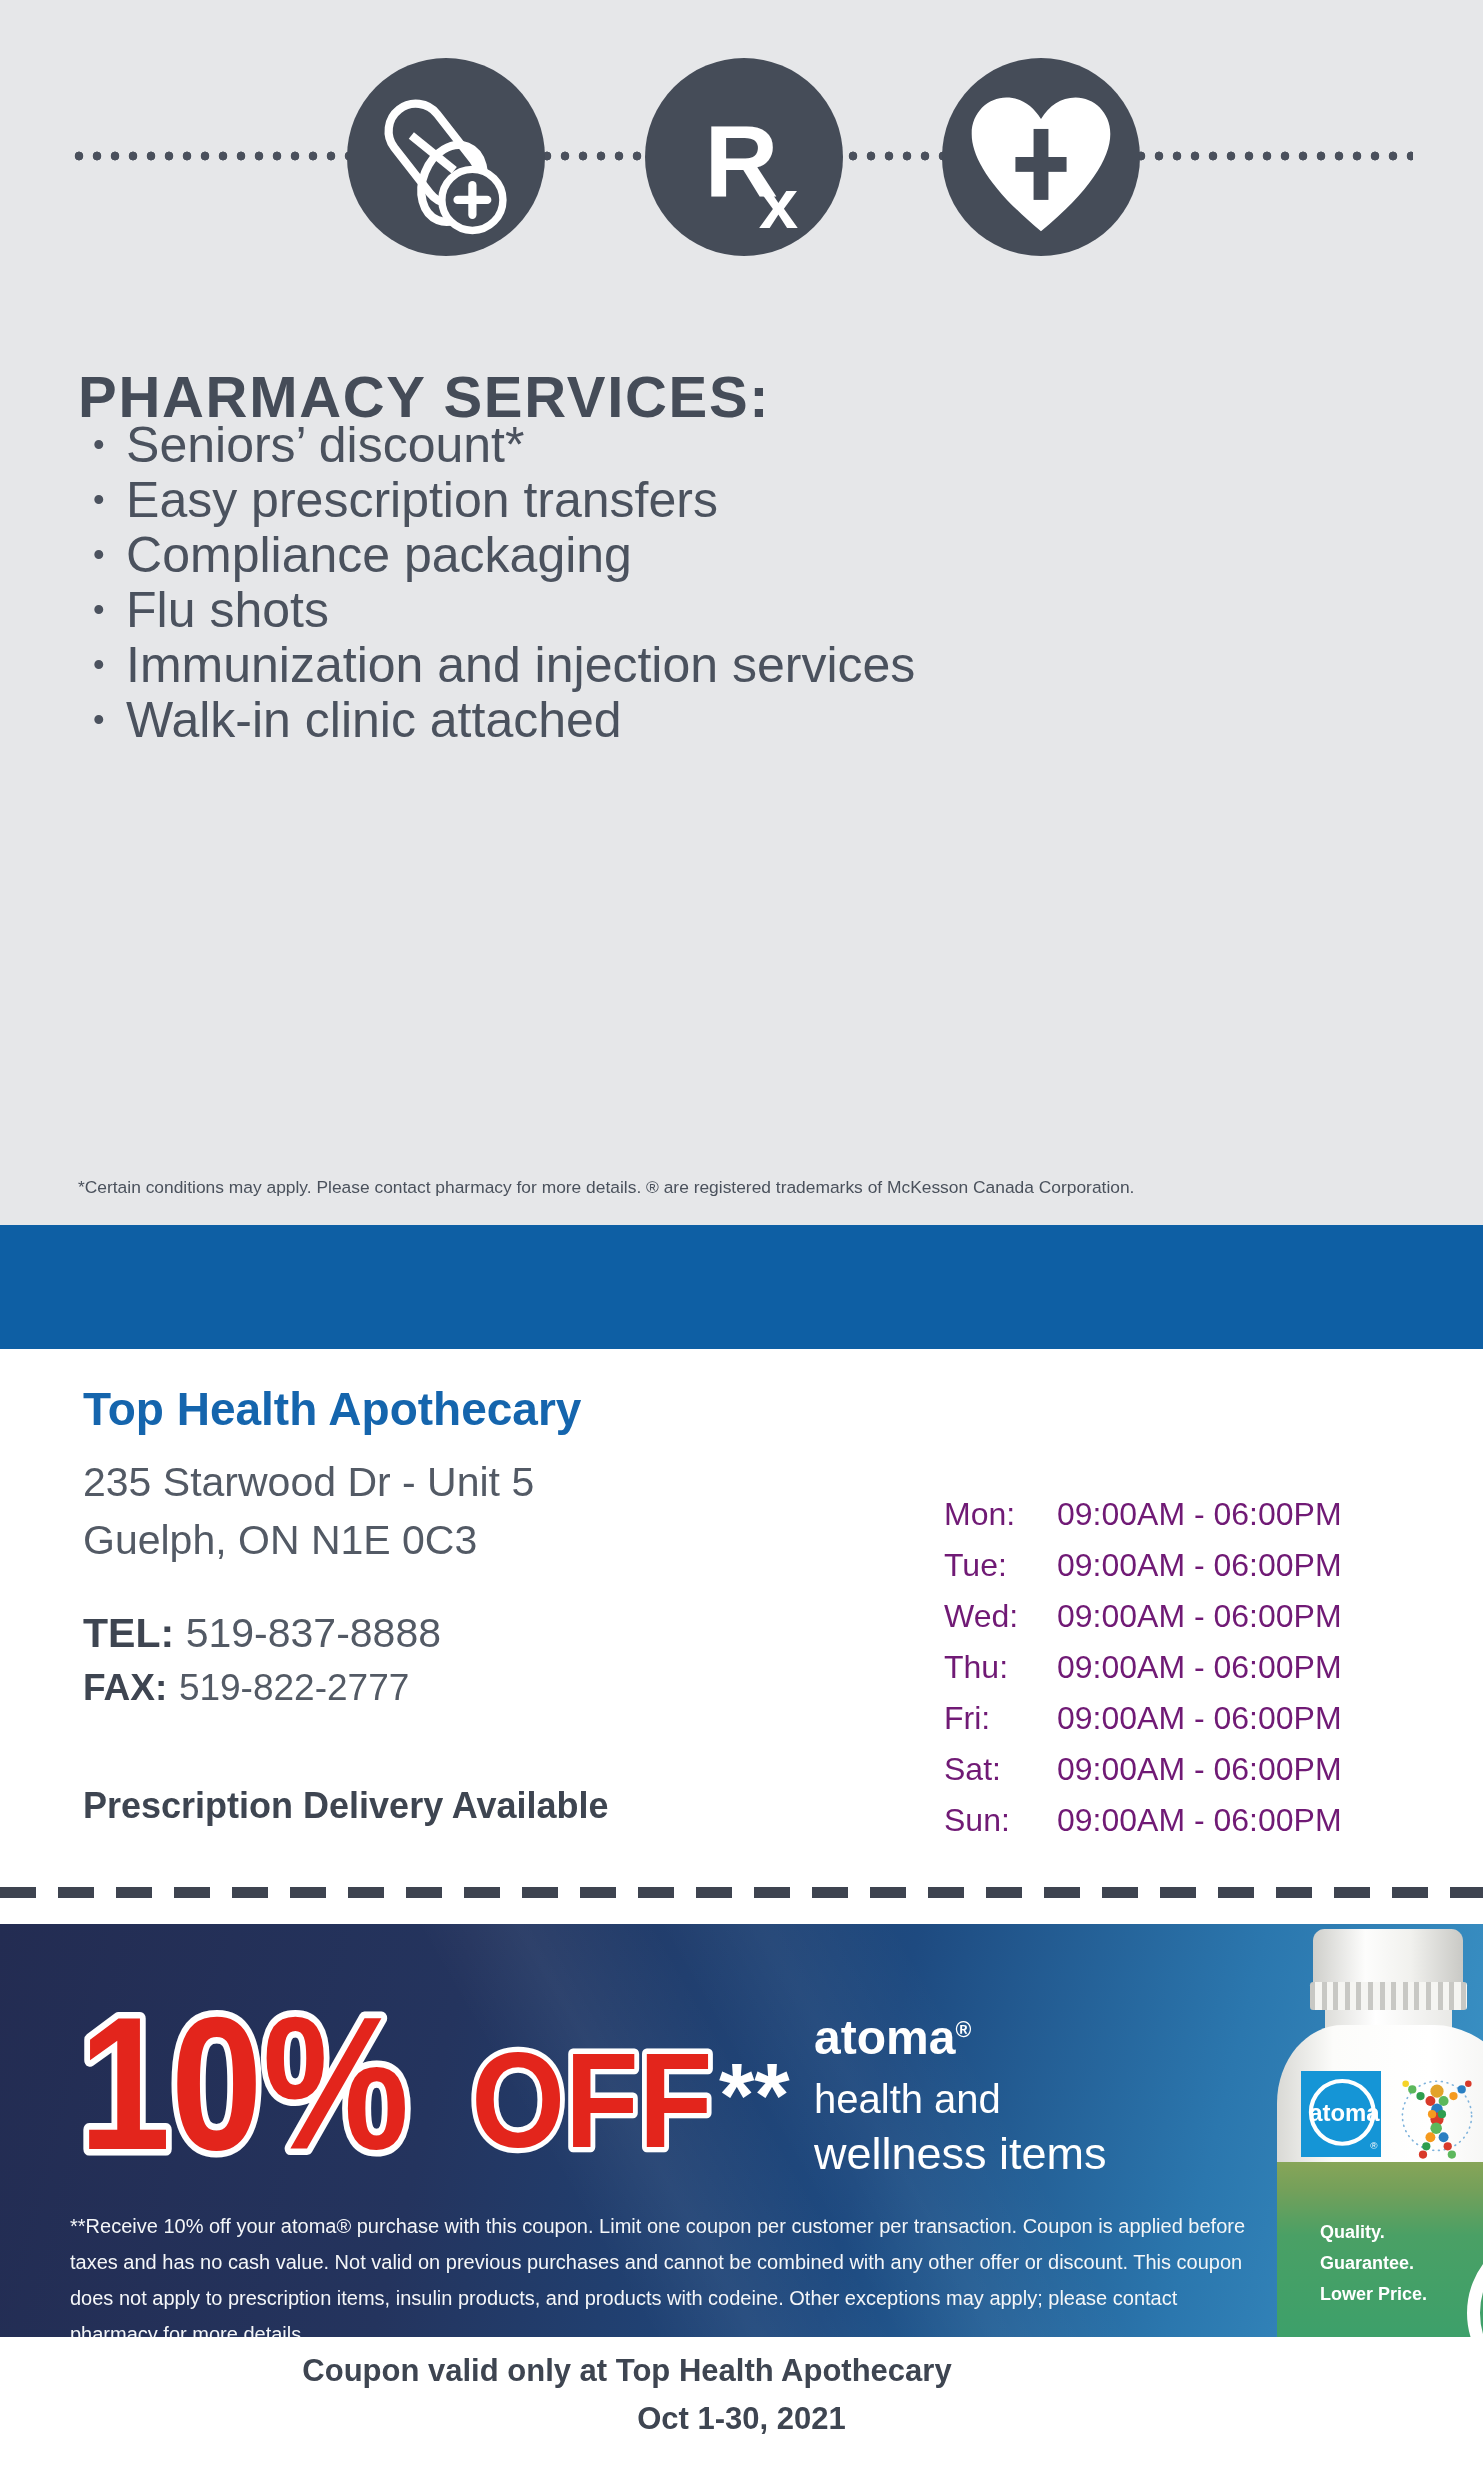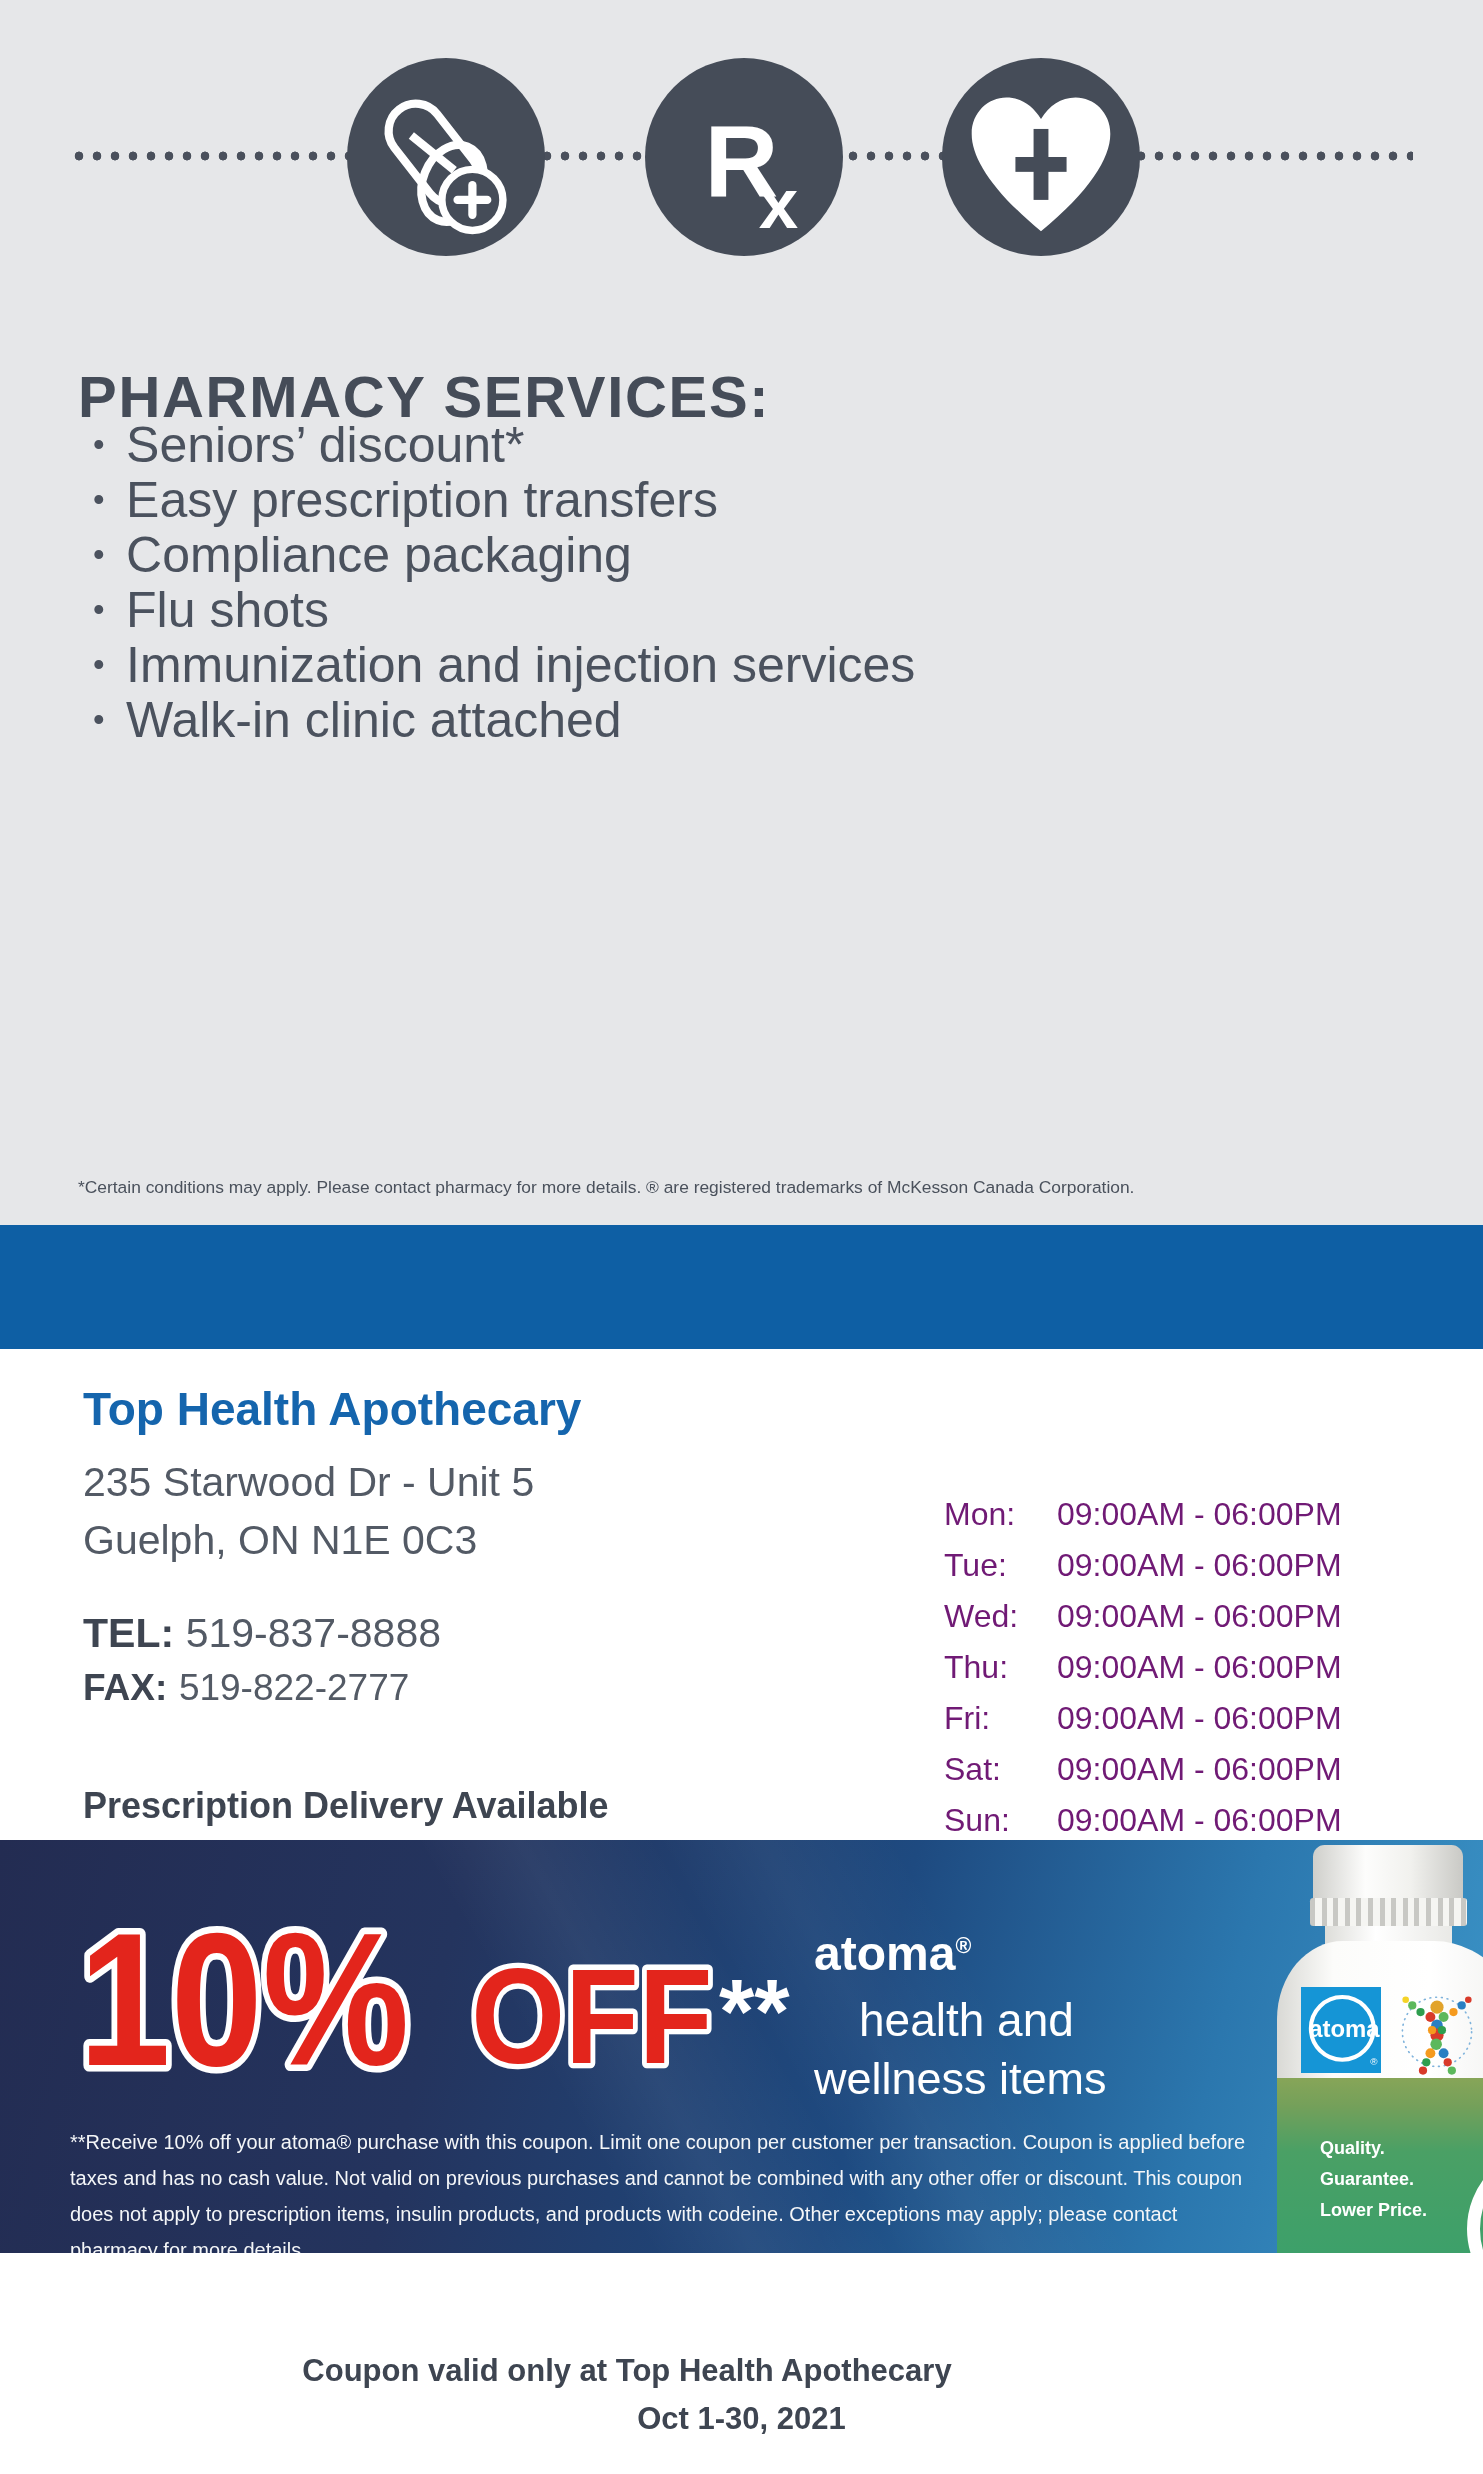--- a/index.html
+++ b/index.html
@@ -38,30 +38,30 @@
 
   .hours{left:944px;top:1489px;}
   .hrow{display:flex;height:51px;align-items:center;font-size:32px;color:#701a75;}
   .hrow .d{width:113px;}
 
   
   .dashes{left:0;top:1887px;width:1483px;height:10.7px;
           background:repeating-linear-gradient(to right,#3e4450 0 36px,transparent 36px 58px);}
 
   
-  .coupon{left:0;top:1840px;width:1483px;height:413px;overflow:hidden;
+  .coupon{left:0;top:1924px;width:1483px;height:413px;overflow:hidden;
           background:linear-gradient(104deg,#232c52 0%,#24345e 30%,#1e4a80 58%,#2b77ae 80%,#3c95c8 100%);}
   .coupon .sheen{position:absolute;left:0;top:0;width:100%;height:100%;
           background:linear-gradient(60deg,transparent 38%,rgba(255,255,255,.05) 44%,transparent 52%,rgba(255,255,255,.04) 58%,transparent 66%);}
   .bigoff{position:absolute;left:62px;top:16.5px;}
   .bigoff text{font-family:"Liberation Sans",sans-serif;font-weight:bold;paint-order:stroke;stroke-linejoin:round;}
   .atoma-blk{position:absolute;left:814px;top:86px;color:#ffffff;}
   .atoma-blk .b1{font-size:48px;font-weight:bold;}
   .atoma-blk .b1 sup{font-size:21.5px;}
-  .atoma-blk .b2{font-size:46px;margin-top:11.6px;margin-left:45px;}
+  .atoma-blk .b2{font-size:40px;margin-top:11.6px;}
   .atoma-blk .b3{font-size:45px;margin-top:6.6px;}
   .fineprint{position:absolute;left:70px;top:284px;width:1198px;font-size:20px;line-height:36px;color:#f4f6f8;}
 
   
   .bottle{position:absolute;left:1272px;top:0;width:211px;height:413px;}
   .cap{position:absolute;left:41px;top:5px;width:150px;height:64px;border-radius:11.6px 11.6px 5px 5px;
        background:linear-gradient(90deg,#cfcfcb,#fdfdfc 35%,#f1f1ee 65%,#c9c9c5);}
   .capskirt{position:absolute;left:38px;top:58px;width:157px;height:28px;border-radius:3.3px;
        background:repeating-linear-gradient(90deg,#c8c8c4 0 5px,#f5f5f2 5px 11.6px);}
   .neck{position:absolute;left:53px;top:86px;width:127px;height:33px;

